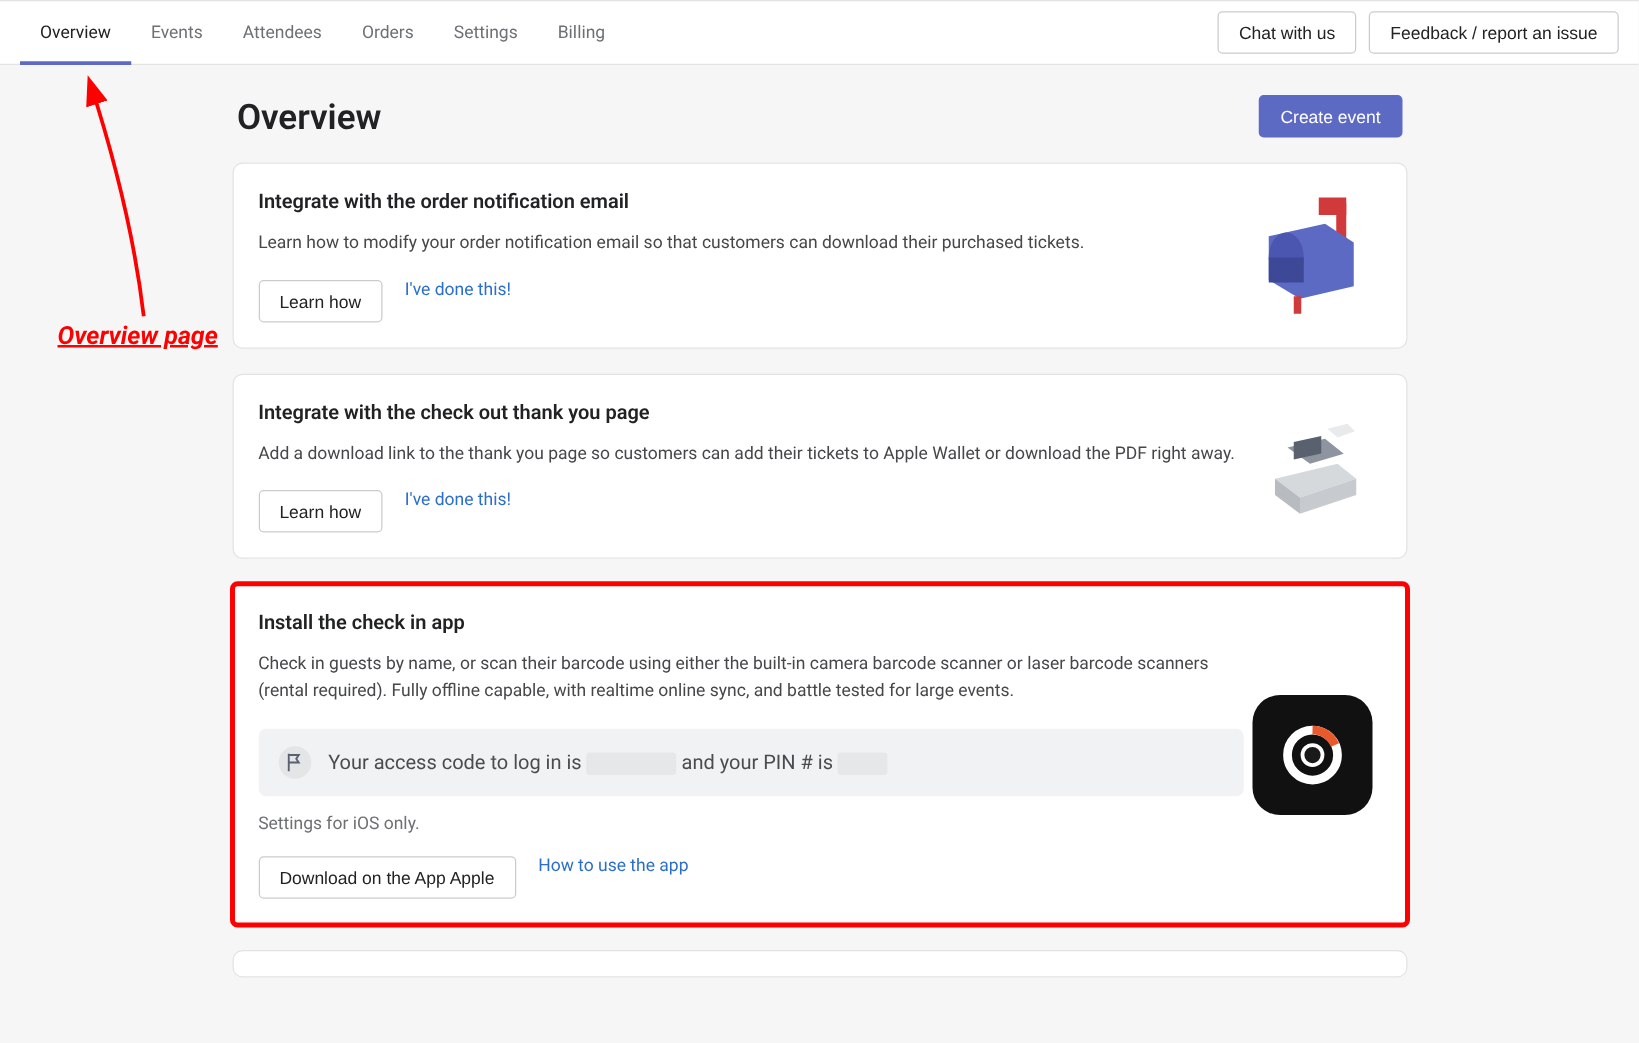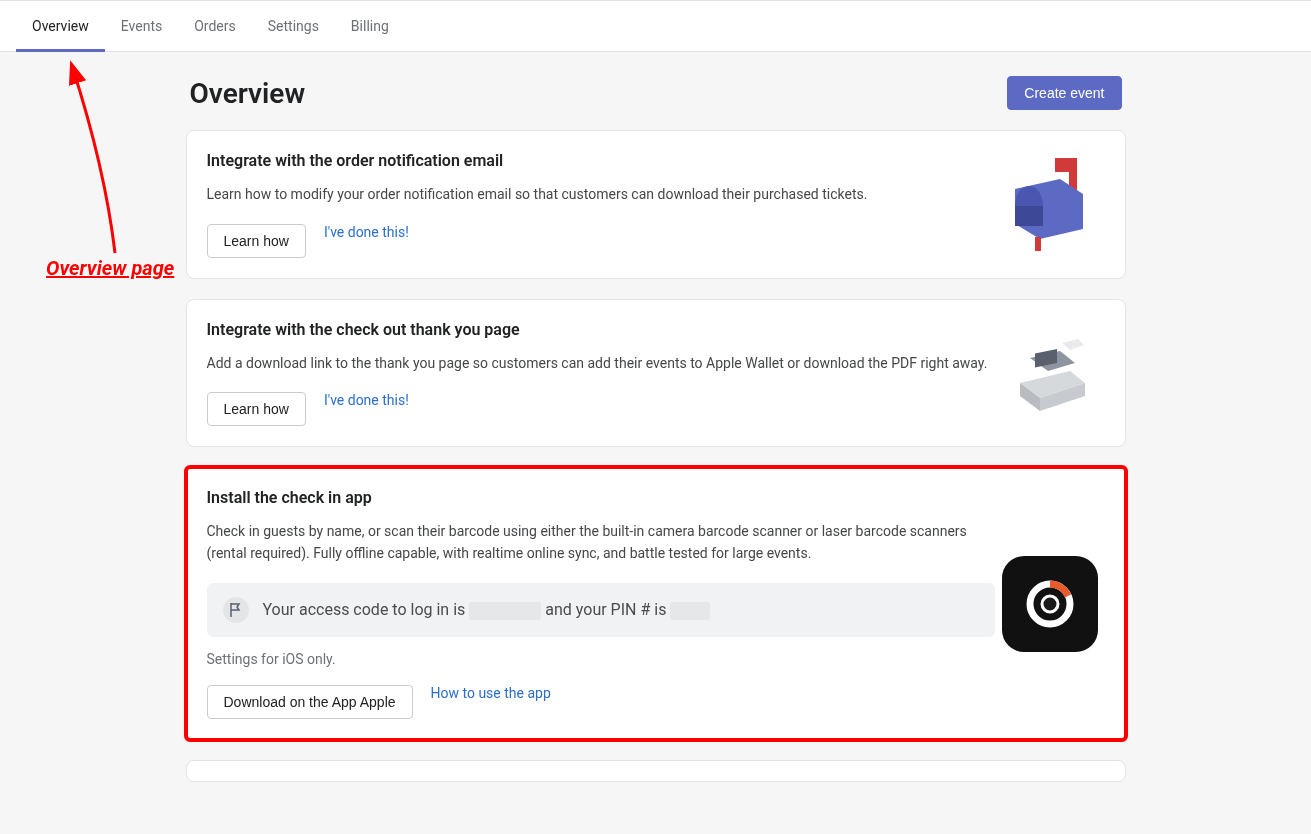--- a/index.html
+++ b/index.html
@@ -35,23 +35,28 @@
 .app-icon { width: 96px; height: 96px; background: #111; border-radius: 22px; display:flex; align-items:center; justify-content:center; }
 .card.fourth { padding: 10px; min-height: 20px; }
 </style>
 </head>
 <body>
 
 <div class="topbar">
   <div class="nav-tabs">
     <div class="nav-tab active">Overview</div>
     <div class="nav-tab">Events</div>
+    <div class="nav-tab">Attendees</div>
     <div class="nav-tab">Orders</div>
     <div class="nav-tab">Settings</div>
     <div class="nav-tab">Billing</div>
+  </div>
+  <div class="topbar-actions">
+    <button class="btn">Chat with us</button>
+    <button class="btn">Feedback / report an issue</button>
   </div>
 </div>
 
 <div class="page">
   <div class="page-header">
     <h1 class="page-title">Overview</h1>
     <button class="btn btn-primary">Create event</button>
   </div>
 
   <div class="card">
@@ -71,21 +76,21 @@
         <ellipse cx="24" cy="52" rx="14" ry="20" fill="#4a56b0"></ellipse>
         <path d="M10 52 L38 52 L38 72 L10 72 Z" fill="#3d4896"></path>
         <rect x="30" y="83" width="6" height="14" fill="#d13a3a"></rect>
       </svg>
     </div>
   </div>
 
   <div class="card">
     <div class="card-body">
       <h3>Integrate with the check out thank you page</h3>
-      <p>Add a download link to the thank you page so customers can add their events to Apple Wallet or download the PDF right away.</p>
+      <p>Add a download link to the thank you page so customers can add their tickets to Apple Wallet or download the PDF right away.</p>
       <div class="card-actions">
         <button class="btn">Learn how</button>
         <a class="link">I've done this!</a>
       </div>
     </div>
     <div class="card-illus">
       <svg width="100" height="100" viewBox="0 0 100 100">
         <path d="M20 60 L70 48 L85 60 L40 75 Z" fill="#d6d9dc"></path>
         <path d="M20 60 L40 75 L40 88 L20 73 Z" fill="#b8bcc1"></path>
         <path d="M40 75 L85 60 L85 73 L40 88 Z" fill="#c7cbd0"></path>

